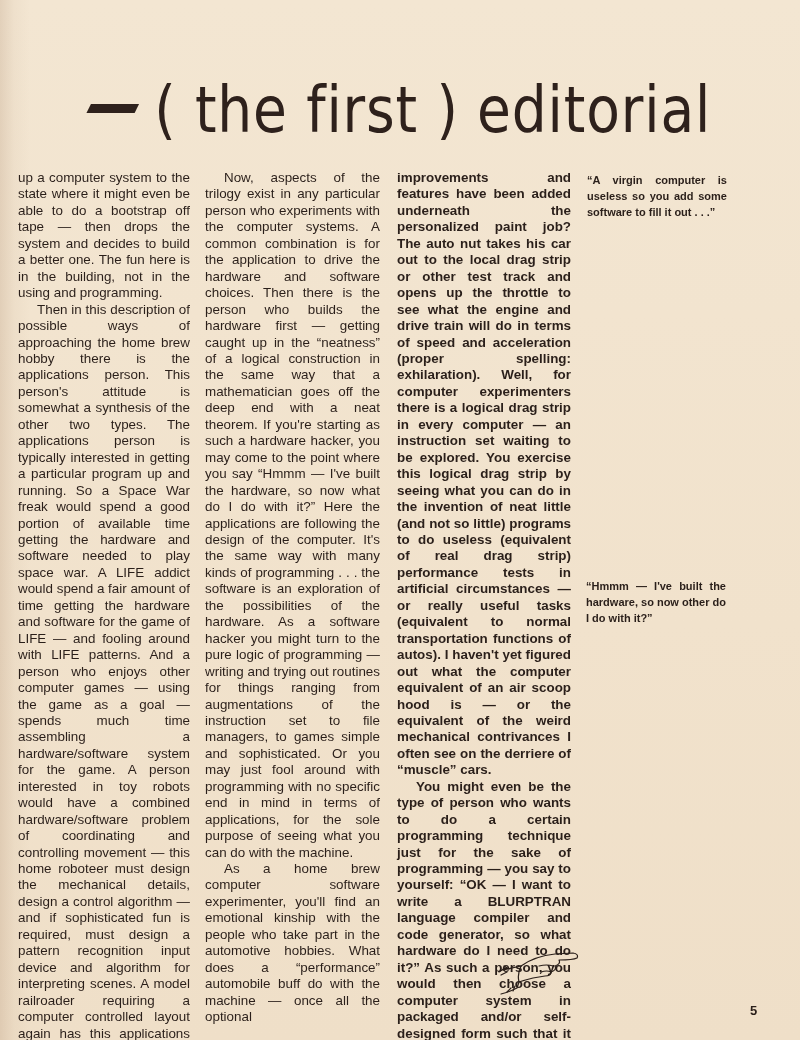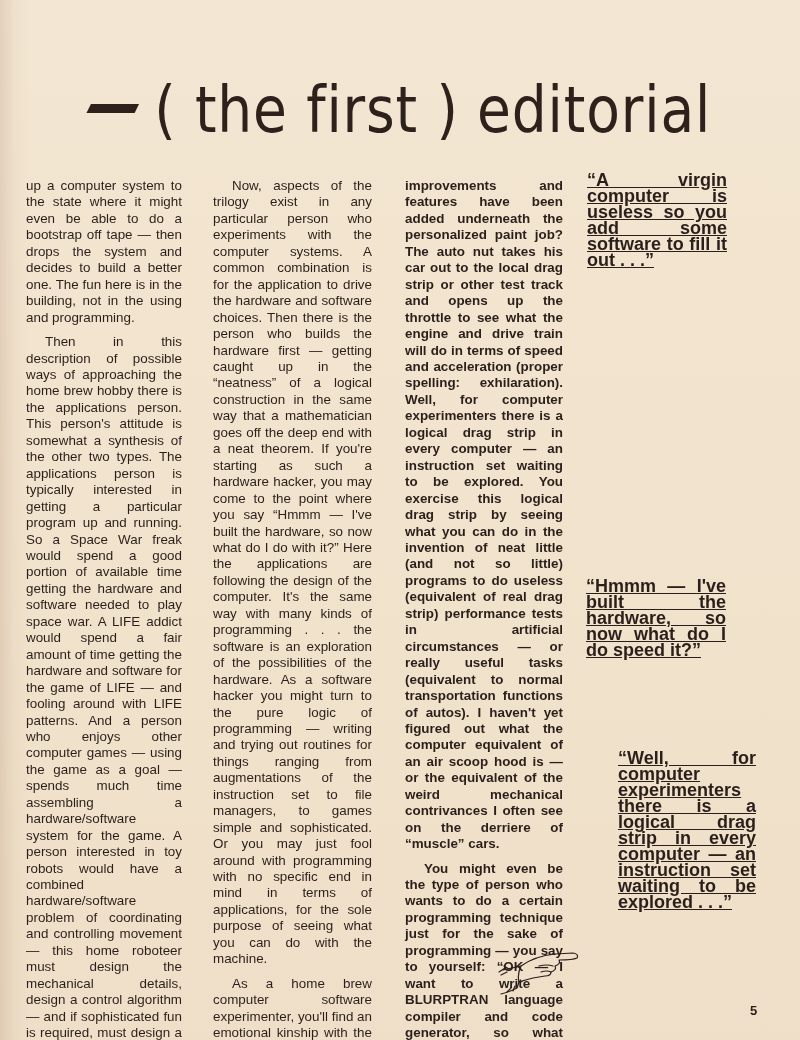--- a/index.html
+++ b/index.html
@@ -30,33 +30,32 @@
       background: #2e211c; transform: skewX(-30deg);
       vertical-align: middle; margin-right: 20px; position: relative; top: -6px;
     }
     .col {
       position: absolute; top: 170px;
       font-family: "Liberation Sans", sans-serif;
       font-size: 13.4px; line-height: 16.45px;
       color: #2a1f1a;
       text-align: justify;
     }
-    .col p { margin: 8px; text-indent: 0; }
+    .col p { margin: 0; text-indent: 0; }
     .col p.indent { text-indent: 19px; }
     #col1 { left: 18px; width: 172px; }
     #col2 { left: 205px; width: 175px; }
     #col3 { left: 397px; width: 174px; font-weight: bold; }
     .pull {
       position: absolute;
       font-family: "Liberation Sans", sans-serif;
       font-weight: bold;
-      font-size: 18px; line-height: 16px;
+      font-size: 11px; line-height: 16px;
       color: #2a1f1a;
       text-align: justify;
-      text-decoration: underline;
     }
     #pull1 { left: 587px; top: 172px; width: 140px; }
     #pull2 { left: 616px; top: 392px; width: 138px; }
     #pull3 { left: 586px; top: 578px; width: 140px; }
     #pull4 { left: 618px; top: 750px; width: 138px; }
     .hand { position: absolute; left: 495px; top: 948px; width: 90px; height: 50px; }
     .page-num {
       position: absolute; left: 750px; top: 1003px;
       font-family: "Liberation Sans", sans-serif; font-weight: bold;
       font-size: 13px; color: #2a1f1a;
@@ -79,22 +78,21 @@
     <p class="indent">Now, aspects of the trilogy exist in any particular person who experiments with the computer systems. A common combination is for the application to drive the hardware and software choices. Then there is the person who builds the hardware first — getting caught up in the “neatness” of a logical construction in the same way that a mathematician goes off the deep end with a neat theorem. If you're starting as such a hardware hacker, you may come to the point where you say “Hmmm — I've built the hardware, so now what do I do with it?” Here the applications are following the design of the computer. It's the same way with many kinds of programming . . . the software is an exploration of the possibilities of the hardware. As a software hacker you might turn to the pure logic of programming — writing and trying out routines for things ranging from augmentations of the instruction set to file managers, to games simple and sophisticated. Or you may just fool around with programming with no specific end in mind in terms of applications, for the sole purpose of seeing what you can do with the machine.</p>
     <p class="indent">As a home brew computer software experimenter, you'll find an emotional kinship with the people who take part in the automotive hobbies. What does a “performance” automobile buff do with the machine — once all the optional</p>
   </div>
 
   <div class="col" id="col3">
     <p>improvements and features have been added underneath the personalized paint job? The auto nut takes his car out to the local drag strip or other test track and opens up the throttle to see what the engine and drive train will do in terms of speed and acceleration (proper spelling: exhilaration). Well, for computer experimenters there is a logical drag strip in every computer — an instruction set waiting to be explored. You exercise this logical drag strip by seeing what you can do in the invention of neat little (and not so little) programs to do useless (equivalent of real drag strip) performance tests in artificial circumstances — or really useful tasks (equivalent to normal transportation functions of autos). I haven't yet figured out what the computer equivalent of an air scoop hood is — or the equivalent of the weird mechanical contrivances I often see on the derriere of “muscle” cars.</p>
     <p class="indent">You might even be the type of person who wants to do a certain programming technique just for the sake of programming — you say to yourself: “OK — I want to write a BLURPTRAN language compiler and code generator, so what hardware do I need to do it?” As such a person, you would then choose a computer system in packaged and/or self-designed form such that it would fit the compiler writing goal.</p>
   </div>
 
   <div class="pull" id="pull1">“A virgin computer is useless so you add some software to fill it out . . .”</div>
-  <div class="pull" id="pull3">“Hmmm — I've built the hardware, so now what do I do speed it?”</div>
-  <div class="pull" id="pull4">“Well, for computer experimenters there is a logical drag strip in every computer — an instruction set waiting to be explored . . .”</div>
+  <div class="pull" id="pull3">“Hmmm — I've built the hardware, so now other do I do with it?”</div>
 
   <svg class="hand" viewBox="0 0 90 50">
     <g fill="none" stroke="#2a1f1a" stroke-width="1.2" stroke-linecap="round" stroke-linejoin="round">
       <path d="M8 22 L26 18 Q40 8 60 6 L78 5 Q84 6 82 10 Q78 12 64 12 Q66 16 60 18 Q62 22 56 24 Q56 28 50 28 L38 30 Q30 32 24 34"></path>
       <path d="M26 18 Q22 26 24 34 L22 40 Q14 44 6 46"></path>
       <path d="M10 20 L4 24 M12 24 L6 27 M14 21 L9 18"></path>
       <path d="M44 18 Q52 16 58 18 M46 24 Q52 22 56 24"></path>
       <path d="M16 40 L12 44 M20 38 L18 43"></path>
     </g>
   </svg>

